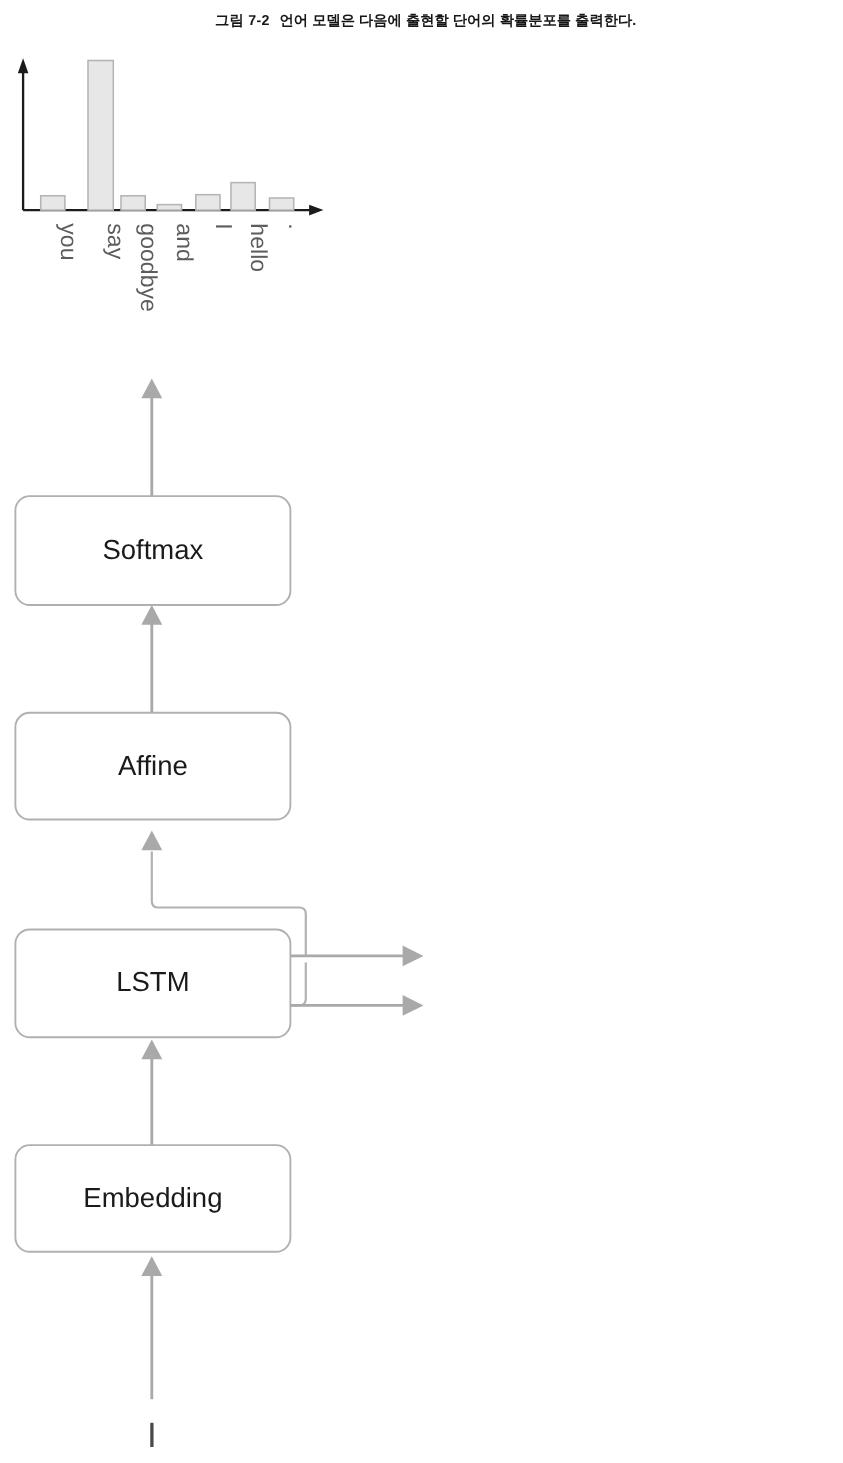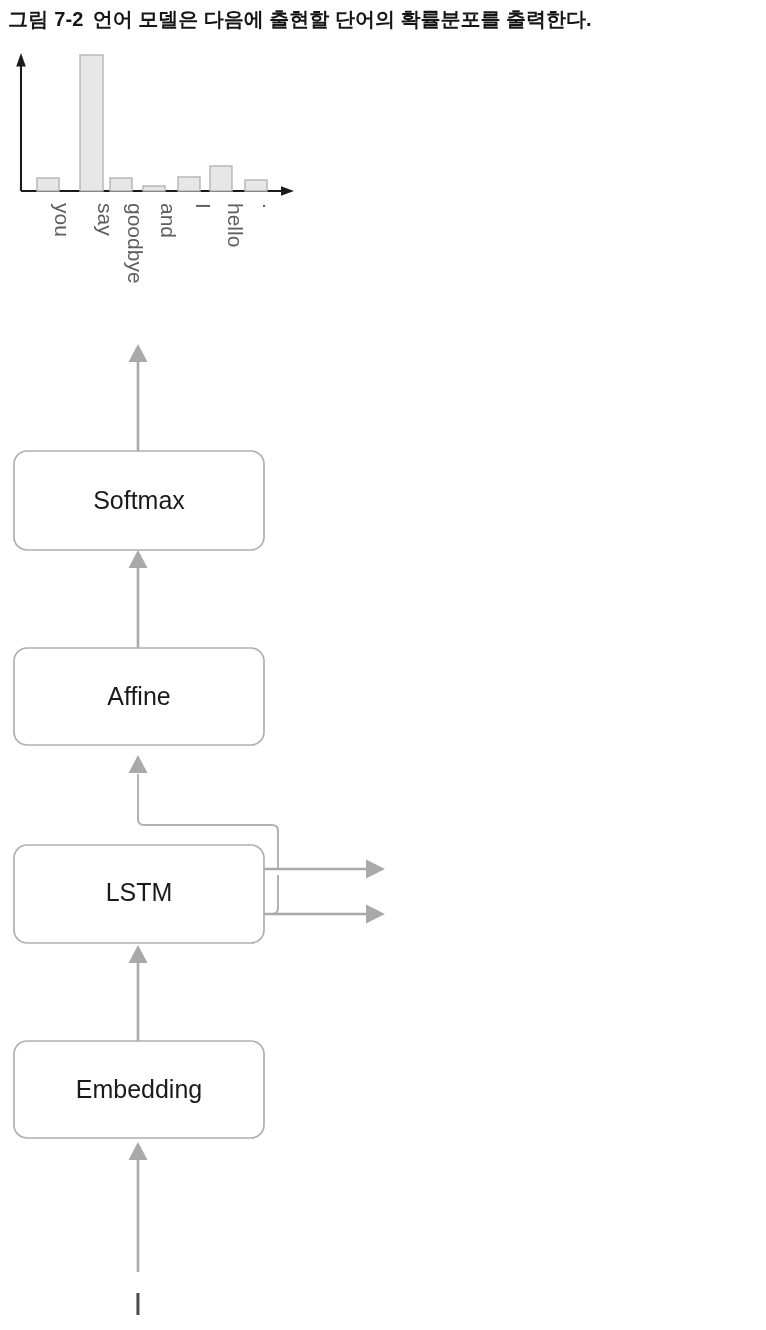--- a/index.html
+++ b/index.html
@@ -16,24 +16,25 @@
     color: #1a1a1a;
   }
 
   
   #figure-caption {
     position: absolute;
     left: 8px;
     top: 4px;
     width: 758px;
     height: 32px;
-    font-size: 20px;
+    font-size: 13px;
     line-height: 30px;
     white-space: nowrap;
     color: #161616;
+    text-align: center;
   }
   #figure-caption .fig-num {
     font-weight: bold;
     letter-spacing: 0.2px;
   }
   #figure-caption .fig-text {
     font-weight: 600;
     margin-left: 9px;
   }
 

